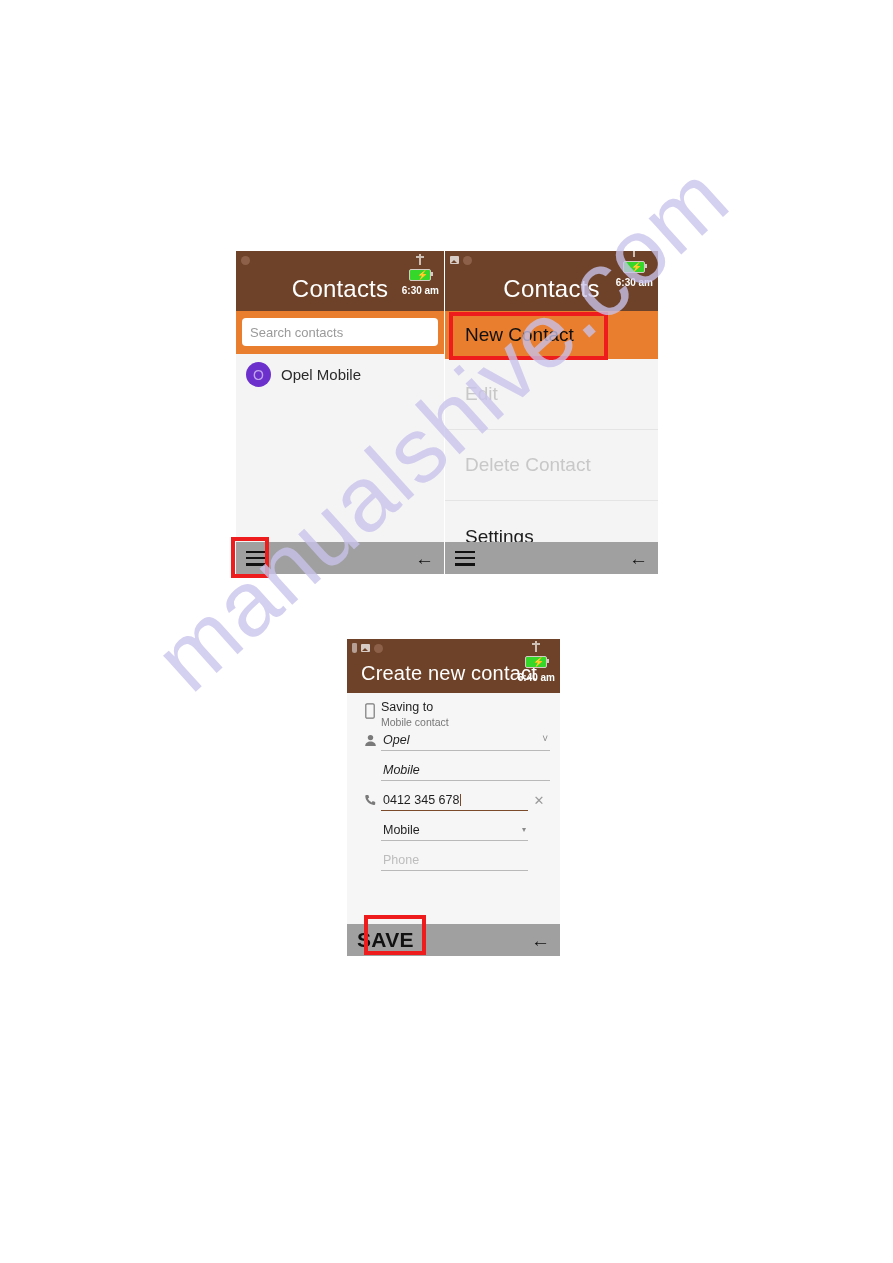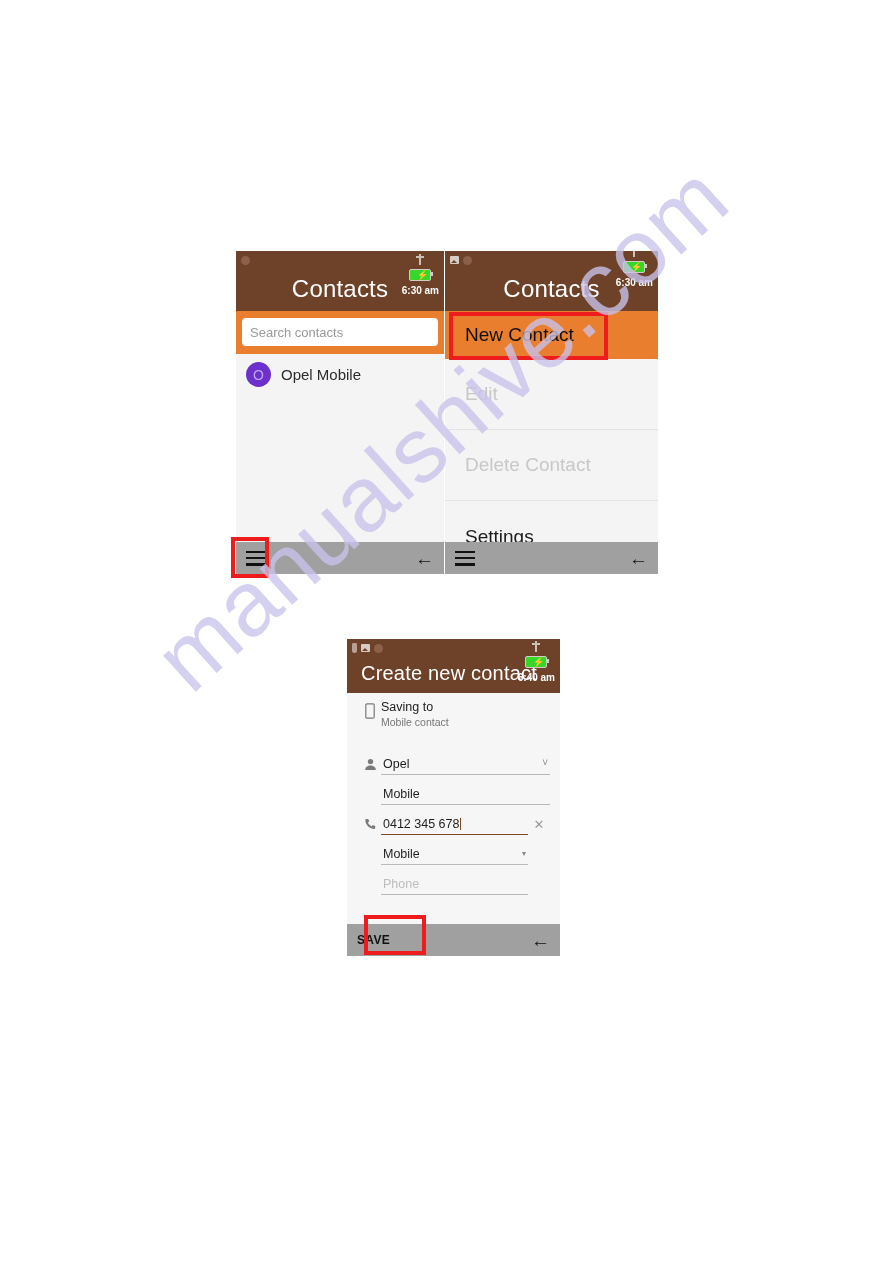--- a/index.html
+++ b/index.html
@@ -240,21 +240,21 @@
   }
   .chev-small {
     position: absolute; right: 2px; top: 4px;
     color: #8a8a8a; font-size: 10px; line-height: 10px;
   }
   .row-trailing {
     width: 22px; flex: 0 0 22px; display:flex; align-items:flex-start; justify-content:center;
     padding-top: 3px; color: #9b9b9b; font-size: 13px;
   }
   .save-text {
-    font-size: 12px; font-weight: bold; color: #111111; letter-spacing: 0.3px; text-align: center;
+    font-size: 21px; font-weight: bold; color: #111111; letter-spacing: 0.3px; text-align: center;
   }
 
   
   .redbox {
     position: absolute;
     border: 4px solid #ee1c1c;
     box-sizing: border-box;
     z-index: 30;
     pointer-events: none;
   }
@@ -380,21 +380,21 @@
         <svg width="10" height="16" viewBox="0 0 10 16" fill="none" stroke="#7a7a7a" stroke-width="1.2">
           <rect x="0.8" y="0.8" width="8.4" height="14.4" rx="1.2"></rect>
         </svg>
       </div>
       <div class="row-body">
         <div class="saving-title">Saving to</div>
         <div class="saving-sub">Mobile contact</div>
       </div>
     </div>
 
-    <div class="form-row" style="margin-top:24px;">
+    <div class="form-row" style="margin-top:0;font-style:italic;">
       <div class="row-icon">
         <svg width="13" height="13" viewBox="0 0 13 13" fill="#7a7a7a">
           <circle cx="6.5" cy="3.6" r="2.7"></circle>
           <path d="M1.2 12 c0-3 2.4-4.6 5.3-4.6 s5.3 1.6 5.3 4.6z"></path>
         </svg>
       </div>
       <div class="row-body">
         <div class="field">
           <span>Opel</span>
           <span class="chev-small">˅</span>

